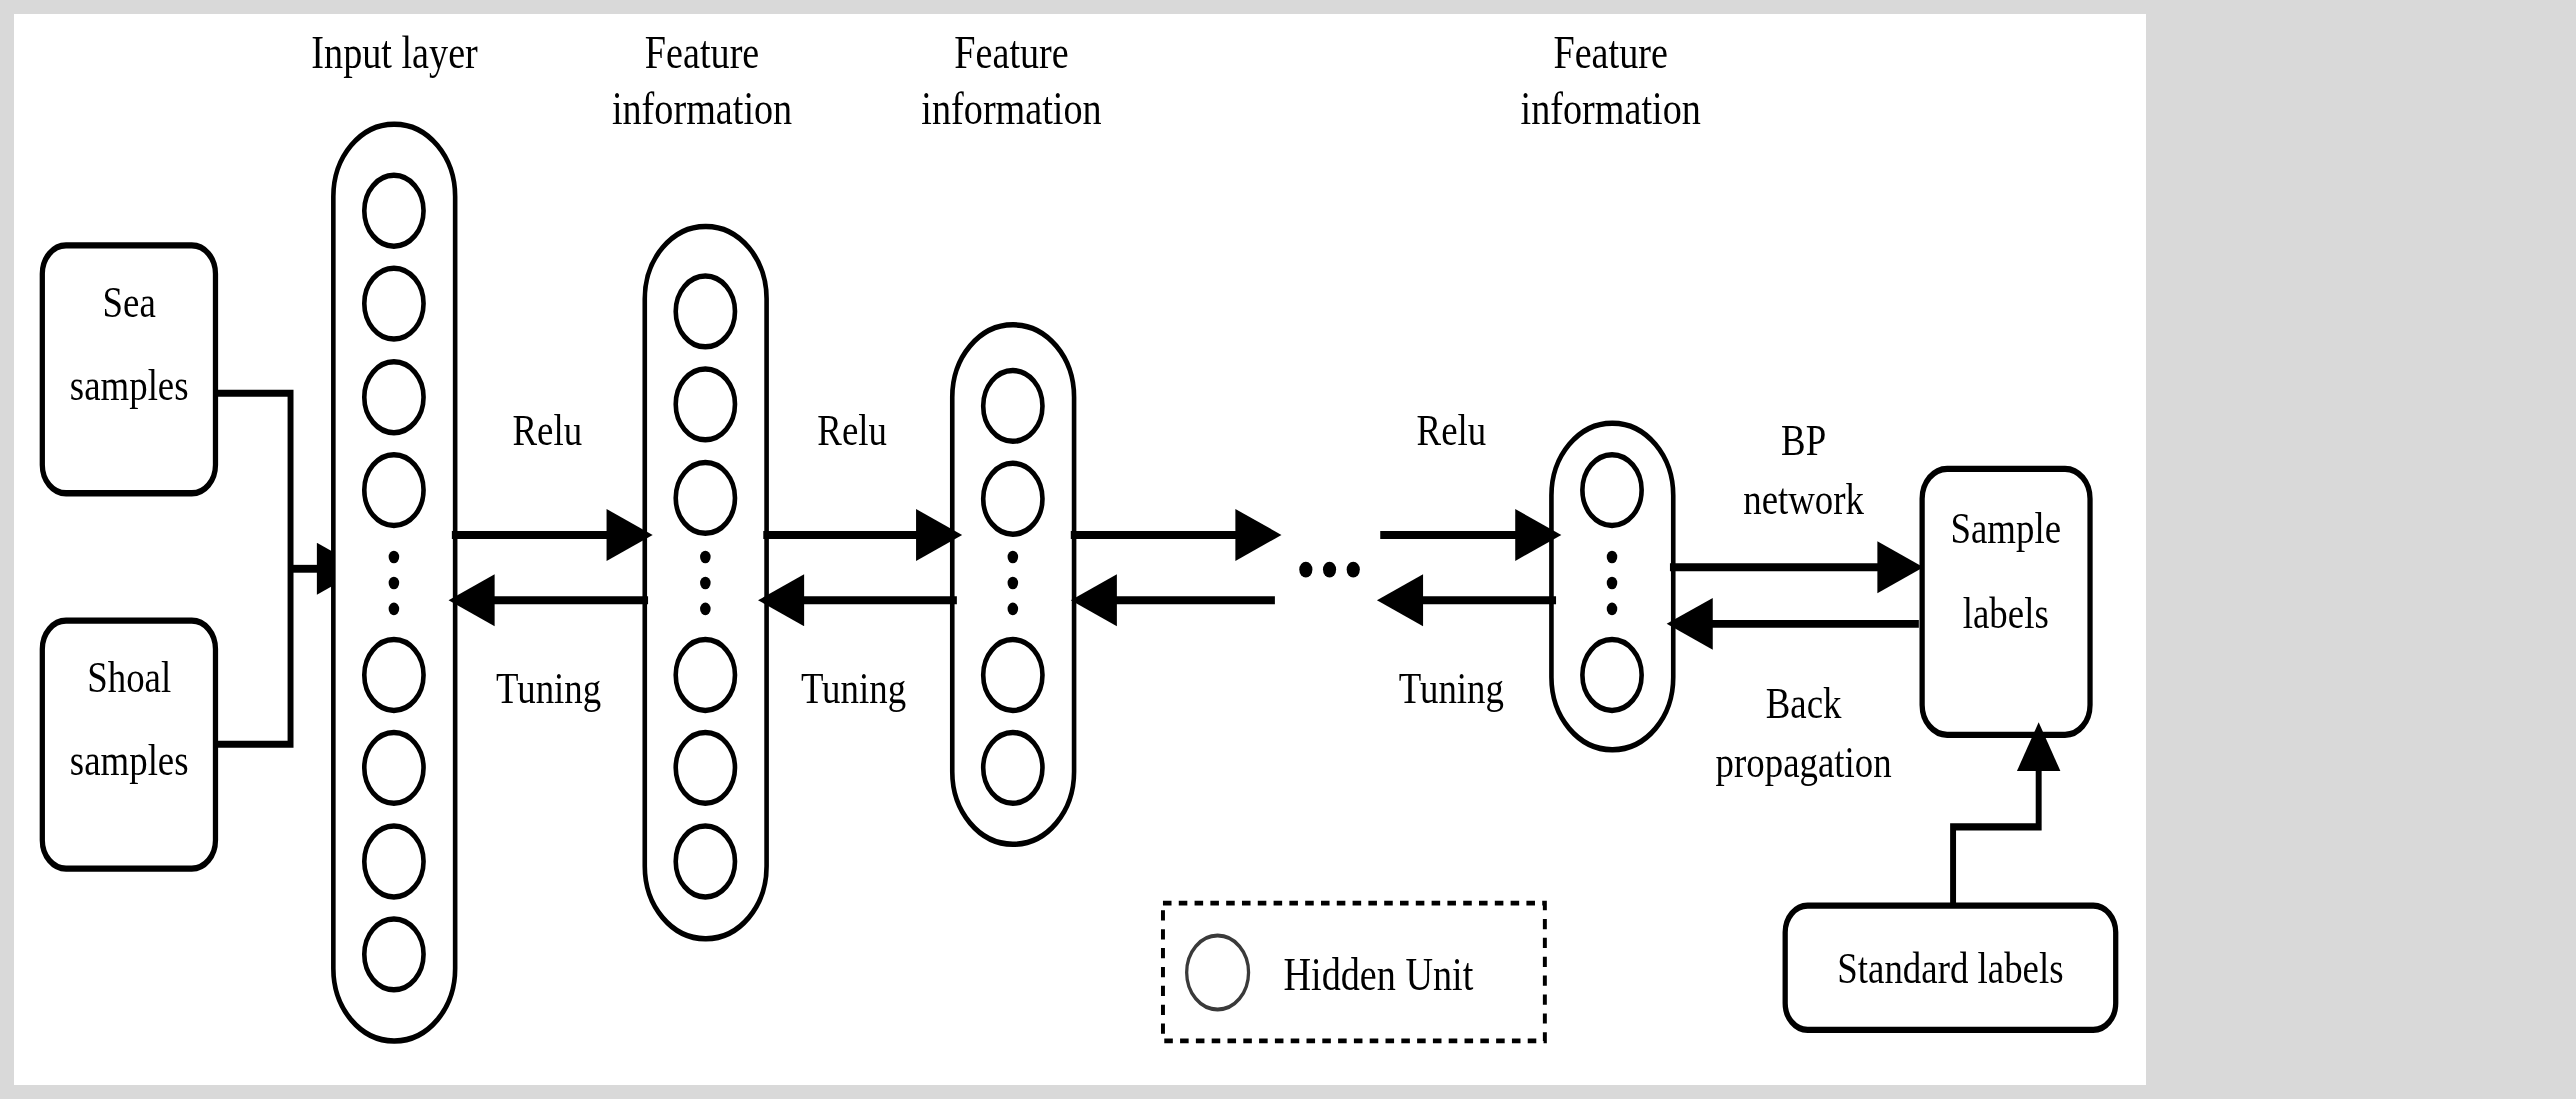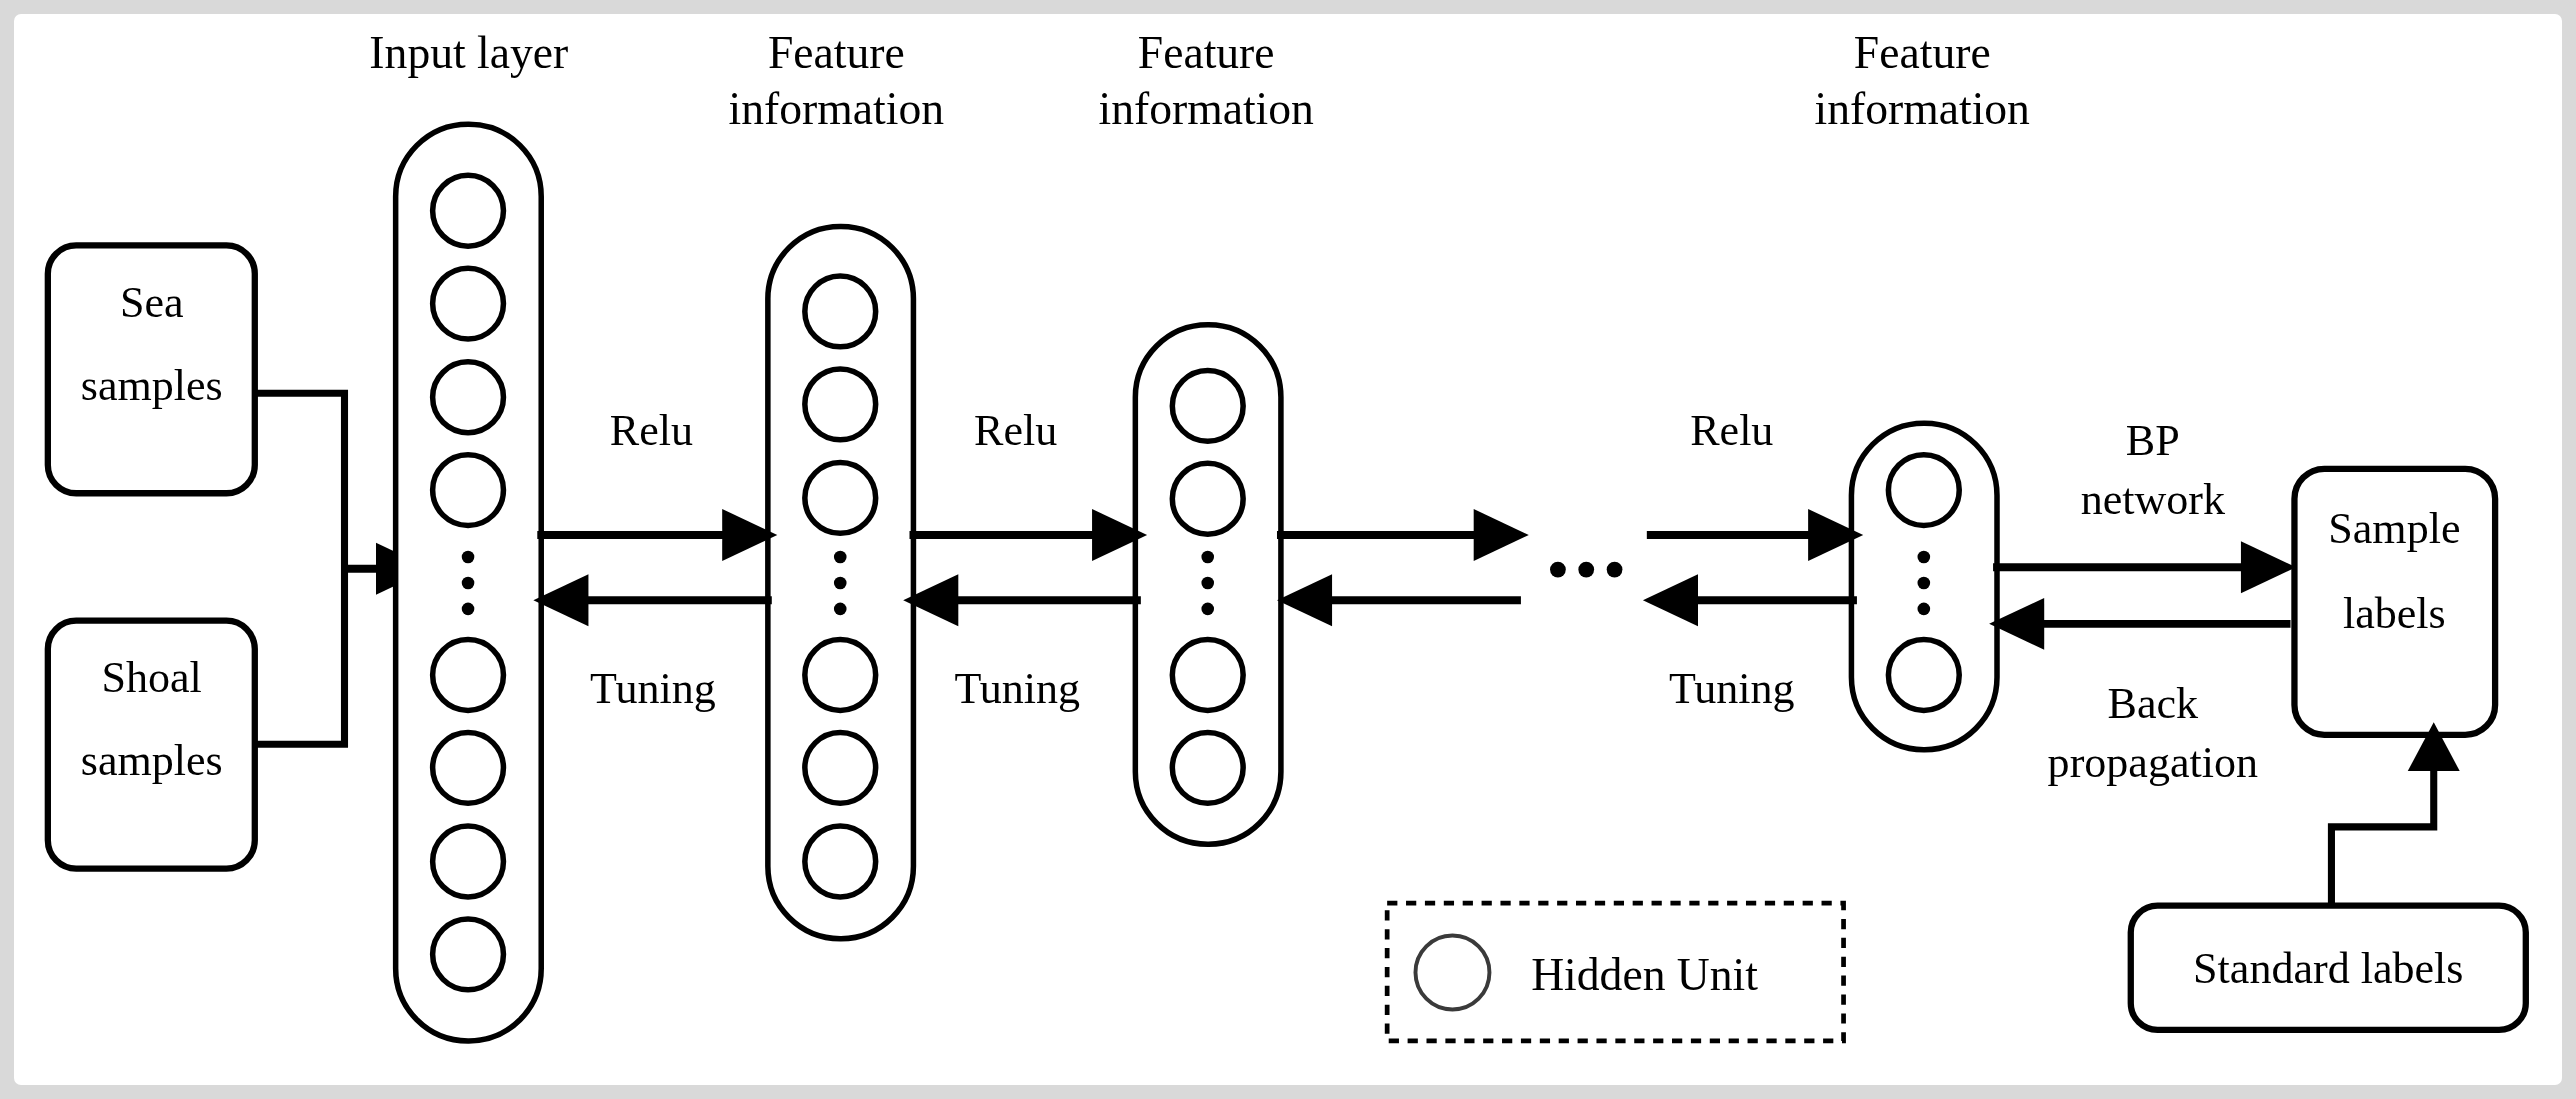--- a/index.html
+++ b/index.html
@@ -12,24 +12,23 @@
     width: 2576px;
     height: 1099px;
     background: #d9d9d9;
     box-sizing: border-box;
     font-family: "Liberation Serif", "DejaVu Serif", serif;
   }
   #canvas {
     position: absolute;
     left: 14px;
     top: 14px;
-    width: 2548px;
+    width: 2132px;
     height: 1071px;
     background: #ffffff;
-    border-radius: 7px;
   }
   svg.diagram {
     display: block;
     width: 100%;
     height: 100%;
   }
   .node-circle {
     fill: #ffffff;
     stroke: #000000;
     stroke-width: 7;

